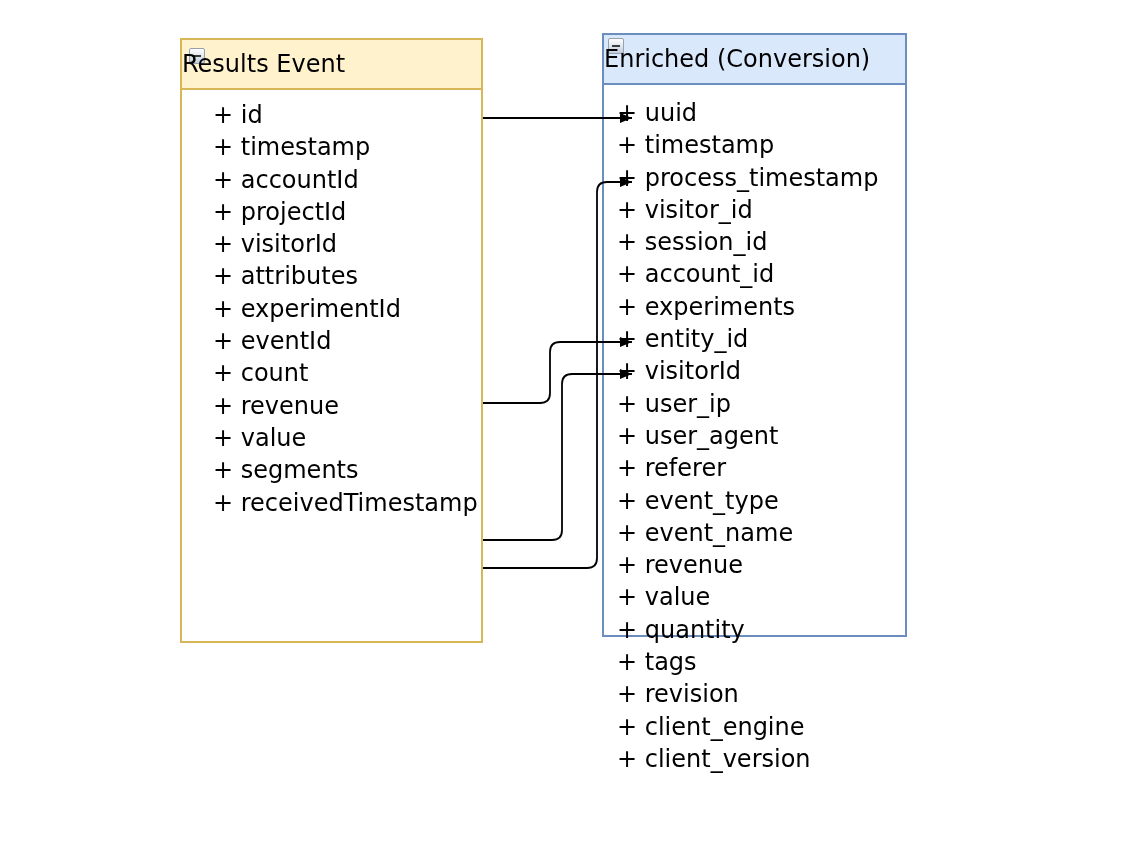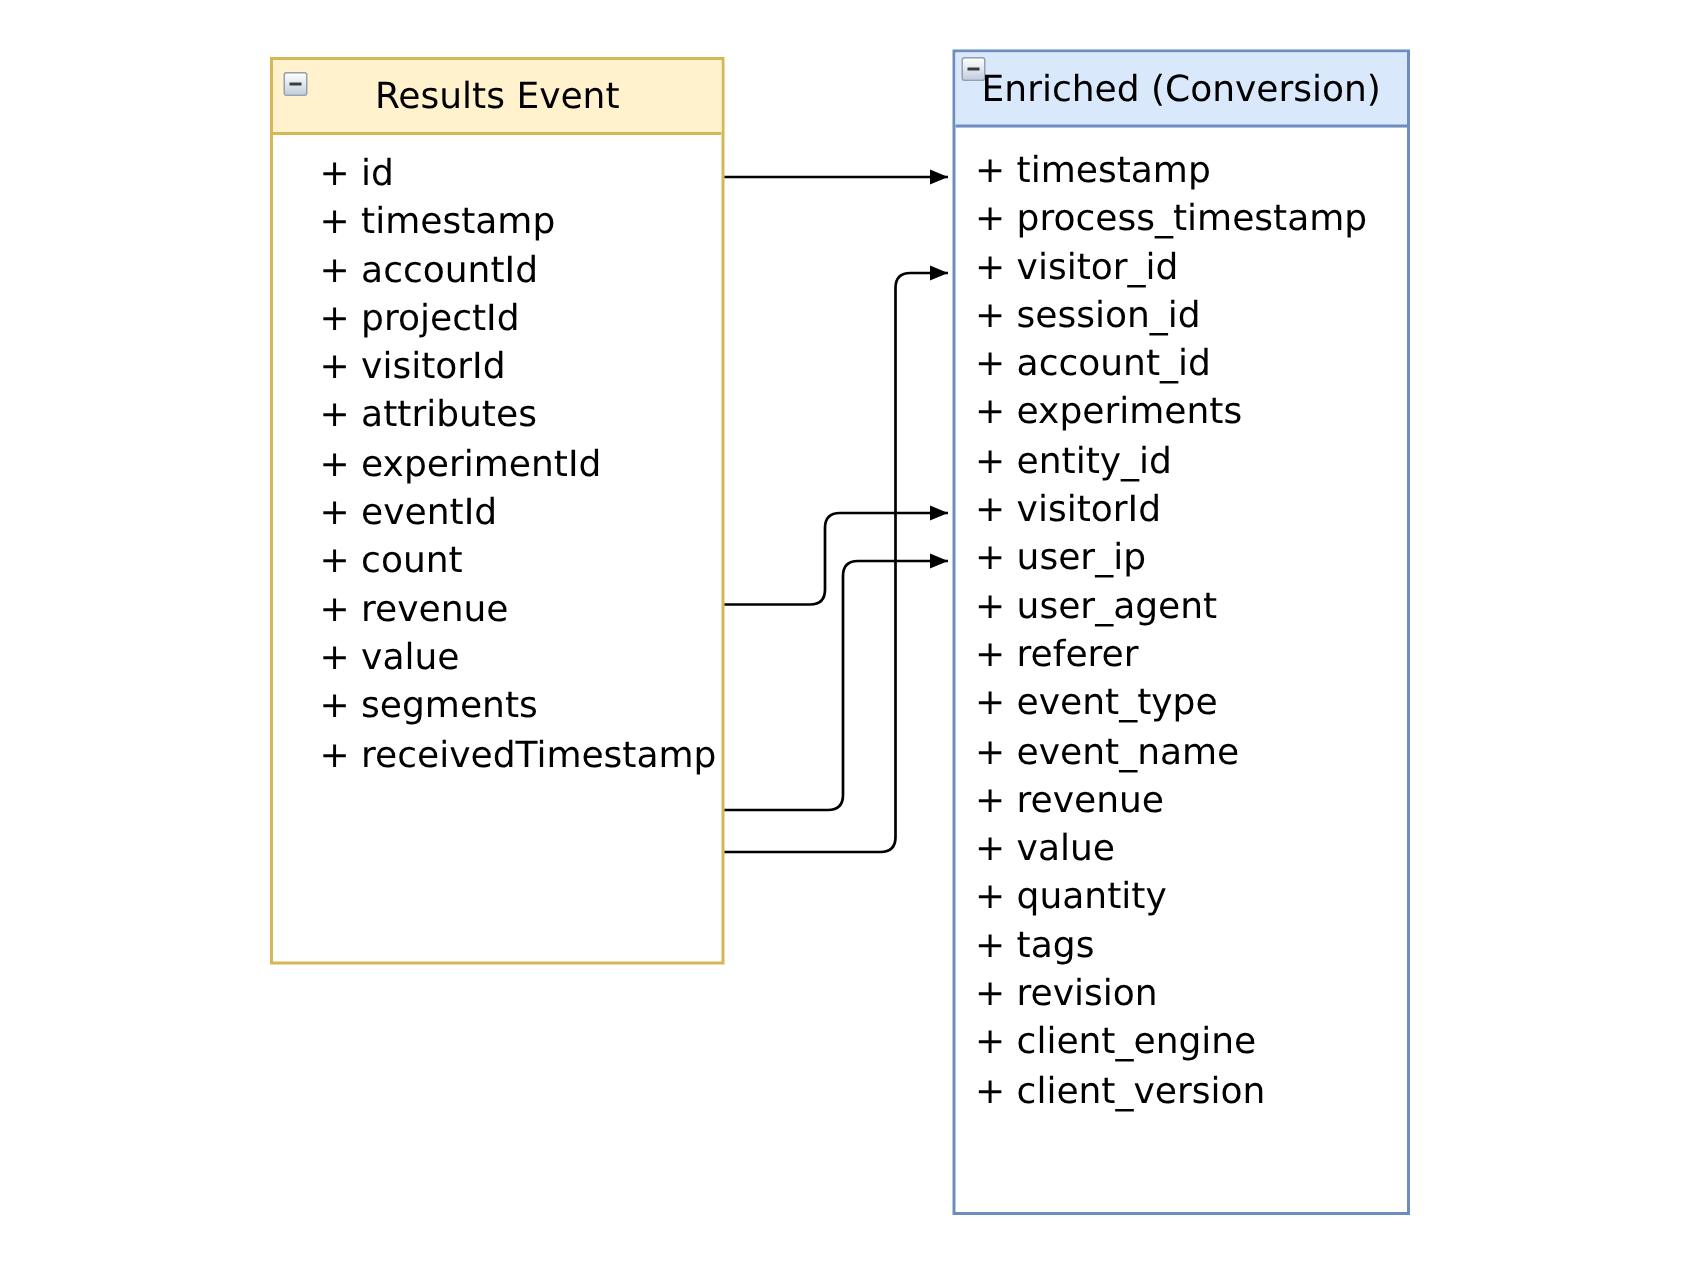--- a/index.html
+++ b/index.html
@@ -38,31 +38,31 @@
     background: #ffffff;
     box-sizing: border-box;
     z-index: 2;
   }
   .entity.left-entity {
     left: 180px; top: 38px;
     width: 303px; height: 605px;
     border: 2px solid var(--left-border, #D6B656);
   }
   .entity.right-entity {
-    left: 635px; top: 33px;
-    width: 305px; height: 777px;
+    left: 602px; top: 33px;
+    width: 305px; height: 604px;
     border: 2px solid var(--right-border, #6C8EBF);
   }
   .entity-header {
     position: relative;
     height: 50px;
     box-sizing: border-box;
     display: flex;
     align-items: center;
-    justify-content: center;
+    justify-content: flex-start;
   }
   .left-entity .entity-header {
     background: var(--left-header, #FFF2CC);
     border-bottom: 2px solid var(--left-border, #D6B656);
   }
   .right-entity .entity-header {
     background: var(--right-header, #DAE8FC);
     border-bottom: 2px solid var(--right-border, #6C8EBF);
   }
   .entity-title {
@@ -148,20 +148,21 @@
   </div>
 
   <div class="entity right-entity">
     <div class="entity-header">
       <span class="collapse-btn">
         <span class="minus-glyph"></span>
       </span>
       <span class="entity-title">Enriched (Conversion)</span>
     </div>
     <div class="entity-body">
+        <div class="field-row">+ uuid</div>
         <div class="field-row">+ timestamp</div>
         <div class="field-row">+ process_timestamp</div>
         <div class="field-row">+ visitor_id</div>
         <div class="field-row">+ session_id</div>
         <div class="field-row">+ account_id</div>
         <div class="field-row">+ experiments</div>
         <div class="field-row">+ entity_id</div>
         <div class="field-row">+ visitorId</div>
         <div class="field-row">+ user_ip</div>
         <div class="field-row">+ user_agent</div>

